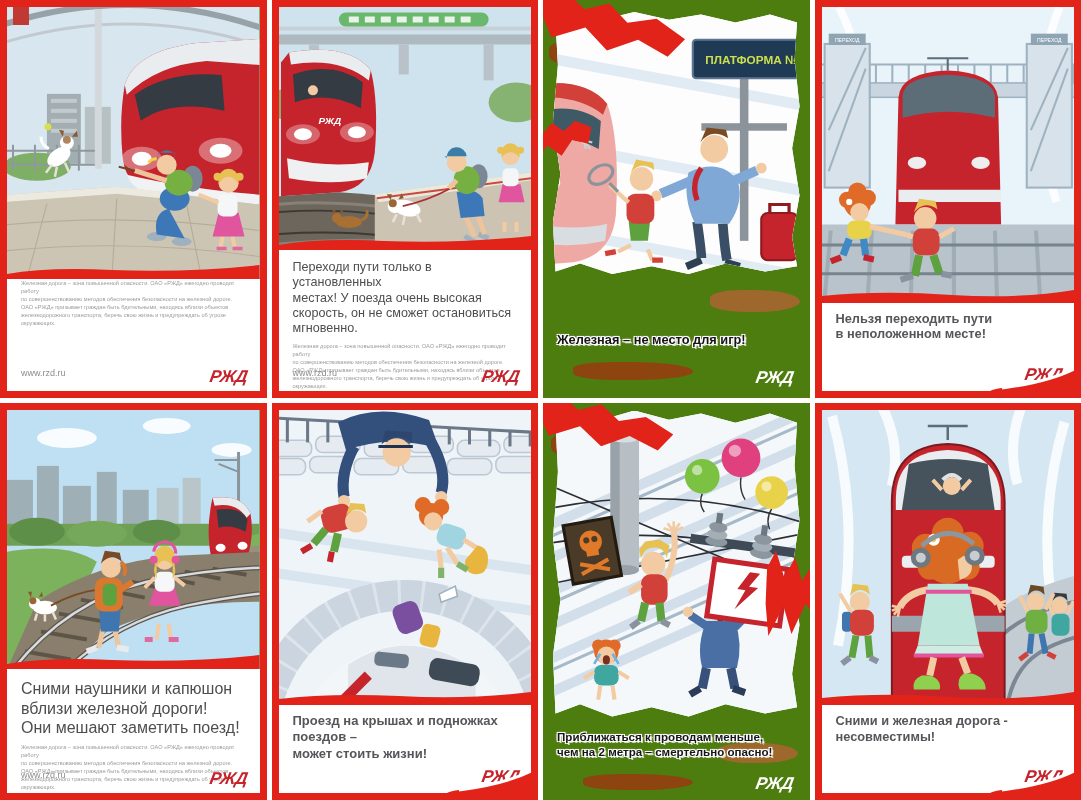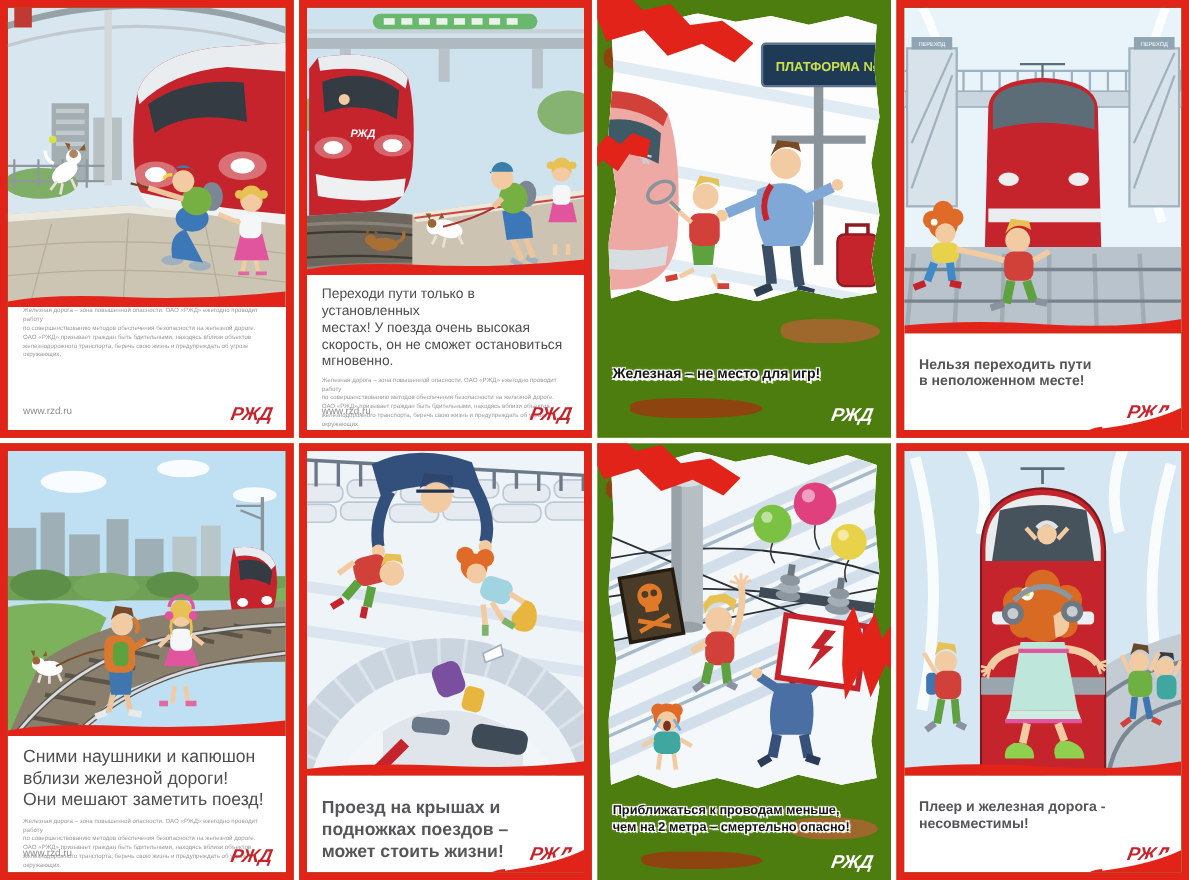--- a/index.html
+++ b/index.html
@@ -17,21 +17,21 @@
   .panel{position:relative;background:#fff;z-index:2}
   .p112{flex:0 0 112px}.p134{flex:0 0 134px}.p124{flex:0 0 124px}.p88{flex:0 0 88px}
   .headline{font-weight:400;color:#4d4e50;margin:10px 14px 5px;white-space:pre-line;line-height:1.22;font-size:15.5px}
   .headline.sz13{font-size:12.6px}
   .headline.sz14{font-size:16px}
   .fineprint{font-size:5.6px;line-height:1.45;color:#9b9b9b;margin:0 14px;white-space:pre-line}
   .footer-row{position:absolute;left:14px;right:12px;bottom:6px;display:flex;justify-content:space-between;align-items:flex-start}
   .website{font-size:9px;color:#8d8d8f}
   .rzd-logo{font-style:italic;font-weight:800;font-size:17px;color:var(--train-red);transform:skewX(-10deg);letter-spacing:-.5px;display:inline-block;line-height:1}
   .rzd-logo.white{color:#fff}
-  .cartoon-headline{font-weight:700;color:#55565a;margin:20px 14px 0;white-space:pre-line;line-height:1.25;font-size:12.8px}
+  .cartoon-headline{font-weight:700;color:#55565a;margin:8px 14px 0;white-space:pre-line;line-height:1.25;font-size:12.8px}
   .cartoon-logo{position:absolute;right:12px;bottom:8px}
   .corner{position:absolute;right:0;bottom:0;width:84px;height:22px;z-index:2}
   
   .grunge{background:var(--red);position:relative}
   .gp{position:absolute;background:#c4150f;opacity:.55;border-radius:40% 60% 55% 45%}
   .gp.light{background:#f0534a;opacity:.5}
   .torn{position:absolute;background:#f7fafc;overflow:hidden;
     clip-path:polygon(1% 4%,8% 1%,20% 3%,33% 0%,47% 3%,60% 1%,74% 4%,88% 1%,99% 4%,98% 18%,100% 36%,97% 52%,100% 70%,97% 86%,99% 97%,86% 99%,70% 96%,55% 100%,40% 97%,24% 100%,11% 96%,1% 99%,0% 80%,3% 62%,0% 42%,2% 20%)}
   .torn > svg{position:absolute;inset:0;width:100%;height:100%}
   .streak{position:absolute;background:var(--red);z-index:4;
@@ -585,21 +585,21 @@
           <path d="M198,134 q12,2 10,18 q-2,12 -14,10 q-10,-2 -8,-14 z" fill="#e8b63e"></path>
           <path d="M168,136 l10,16 M160,138 l2,18" stroke="#f3cba2" stroke-width="5"></path>
           <path d="M178,152 l10,6 M162,156 l0,10" stroke="#7fb36a" stroke-width="6"></path>
         </g>
       </svg>
       <svg class="swoosh" viewBox="0 0 253 16" preserveAspectRatio="none">
         <path d="M0,16 L0,9 Q50,3 120,6 Q190,10 253,2 L253,16 Z" fill="#e2231a"></path>
       </svg>
     </div>
     <div class="panel p88">
-      <div class="cartoon-headline" style="font-size:16px">Проезд на крышах и подножках поездов –
+      <div class="cartoon-headline" style="font-size:13px">Проезд на крышах и подножках поездов –
 может стоить жизни!</div>
       <span class="rzd-logo cartoon-logo">РЖД</span>
       <svg class="corner" viewBox="0 0 84 22" preserveAspectRatio="none">
         <path d="M84,0 Q58,13 12,19 Q4,20 0,22 L84,22 Z" fill="#e2231a"></path>
           <path d="M84,0 Q58,13 12,19" stroke="#fff" stroke-width="3" fill="none"></path>
       </svg>
     </div>
   </figure>
 
   <figure class="poster grunge">
@@ -787,21 +787,21 @@
           <path d="M112,252 l-4,18 M140,252 l6,16" stroke="#f3cba2" stroke-width="7"></path>
           <path d="M100,270 q-10,4 -8,14 l26,0 q2,-10 -10,-14 z" fill="#8fd14f"></path>
           <path d="M142,268 q-8,6 -4,16 l26,0 q0,-12 -14,-16 z" fill="#8fd14f"></path>
         </g>
       </svg>
       <svg class="swoosh" viewBox="0 0 253 16" preserveAspectRatio="none">
         <path d="M0,16 L0,8 Q60,2 130,7 Q200,11 253,2 L253,16 Z" fill="#e2231a"></path>
       </svg>
     </div>
     <div class="panel p88">
-      <div class="cartoon-headline">Плеер и железная дорога -
+      <div class="cartoon-headline">Сними и железная дорога -
 несовместимы!</div>
       <span class="rzd-logo cartoon-logo">РЖД</span>
       <svg class="corner" viewBox="0 0 84 22" preserveAspectRatio="none">
         <path d="M84,0 Q58,13 12,19 Q4,20 0,22 L84,22 Z" fill="#e2231a"></path>
           <path d="M84,0 Q58,13 12,19" stroke="#fff" stroke-width="3" fill="none"></path>
       </svg>
     </div>
   </figure>
 
 </div>

